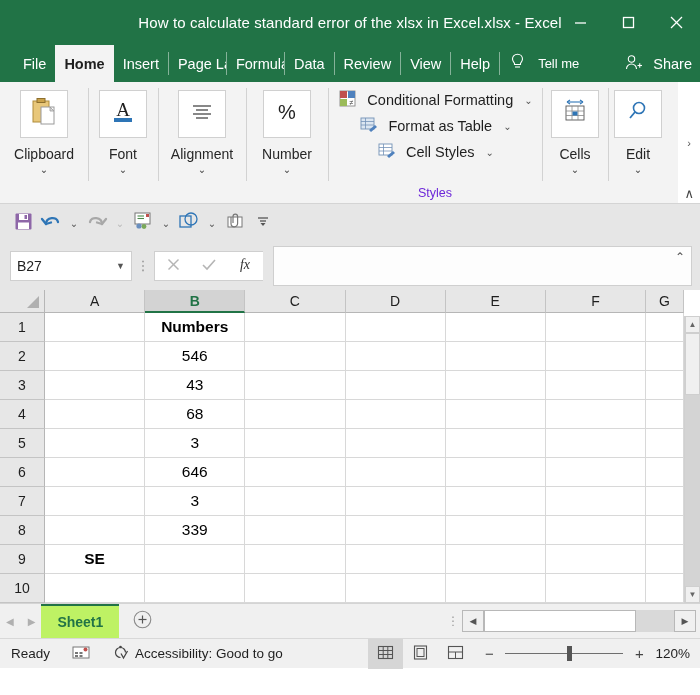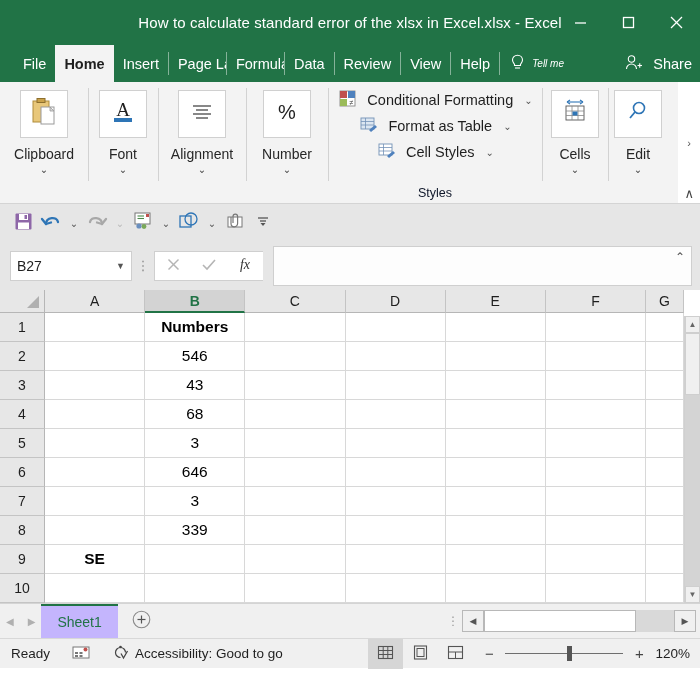--- a/index.html
+++ b/index.html
@@ -34,22 +34,22 @@
   }
   .tab {
     display: flex; align-items: center; padding: 0 9px;
     color: #ffffff; font-size: 14.5px; white-space: nowrap;
     position: relative;
   }
   .tab.active { background: #f3f3f3; color: #1f1f1f; font-weight: bold; }
   .tab-sep { width: 1px; background: rgba(255,255,255,.45); margin: 7px 0; }
   .tab.overflowcut { max-width: 57px; overflow: hidden; }
   .tellme {
-    display: flex; align-items: center; gap: 7px; padding: 0 10px;
-    color: #fff; font-size: 10px; font-style: italic;
+    display: flex; align-items: center; gap: 13px; padding: 0 10px;
+    color: #fff; font-size: 13px;
   }
   .share {
     position: absolute; right: 8px; top: 0; height: 37px;
     display: flex; align-items: center; gap: 10px; color: #fff; font-size: 14.5px;
   }
 
   
   .ribbon {
     height: 122px; background: #f3f3f3; display: flex; align-items: stretch;
     position: relative; border-bottom: 1px solid #d4d4d4;
@@ -72,21 +72,21 @@
   .rgroup-caret { font-size: 10px; color: #444; line-height: 10px; margin-top: 3px; }
 
   .styles-group {
     display: flex; flex-direction: column; justify-content: flex-start;
     padding: 8px 10px 0 12px; gap: 6px; position: relative;
   }
   .style-row { display: flex; align-items: center; gap: 11px; font-size: 14.5px; color: #1f1f1f; white-space: nowrap; }
   .style-row .dd { font-size: 10px; color: #555; }
   .group-caption {
     position: absolute; bottom: 3px; left: 0; right: 0; text-align: center;
-    font-size: 12.5px; color: #0f172a;
+    font-size: 12.5px; color: #6d28d9;
   }
   .ribbon-collapse {
     position: absolute; right: 6px; bottom: 2px; font-size: 13px; color: #444;
   }
   .edit-overflow {
     position: absolute; right: 0; top: 0; bottom: 0; width: 22px; background: #fff;
     display: flex; align-items: center; justify-content: center; font-size: 11px; color: #555;
   }
 
   
@@ -173,22 +173,22 @@
   }
 
   
   .sheetbar {
     height: 35px; background: #f0f0f0; display: flex; align-items: stretch;
     border-top: 1px solid #d4d4d4;
   }
   .nav-arrows { display: flex; align-items: center; padding: 0 6px; gap: 14px; }
   .nav-arrow { font-size: 10px; color: #b0b0b0; }
   .sheettab {
-    display: flex; align-items: center; padding: 0 16px; background: #c4b5fd;
-    border-top: 2px solid #217346; color: #217346; font-weight: normal; font-size: 14px;
+    display: flex; align-items: center; padding: 0 16px; background: #bef264;
+    border-top: 2px solid #217346; color: #217346; font-weight: bold; font-size: 14px;
   }
   .addsheet { display: flex; align-items: center; padding: 0 14px; }
   .sheet-spacer { flex: 1; }
   .hs-grip { width: 18px; display: flex; align-items: center; justify-content: center; color: #999; font-size: 12px; line-height: 4px; }
   .hscroll { width: 238px; display: flex; align-items: center; padding-right: 4px; }
   .hs-btn {
     width: 22px; height: 22px; border: 1px solid #b8b8b8; background: #f0f0f0;
     display: flex; align-items: center; justify-content: center; font-size: 9px; color: #555;
   }
   .hs-track { flex: 1; height: 22px; background: #d9d9d9; position: relative; }

